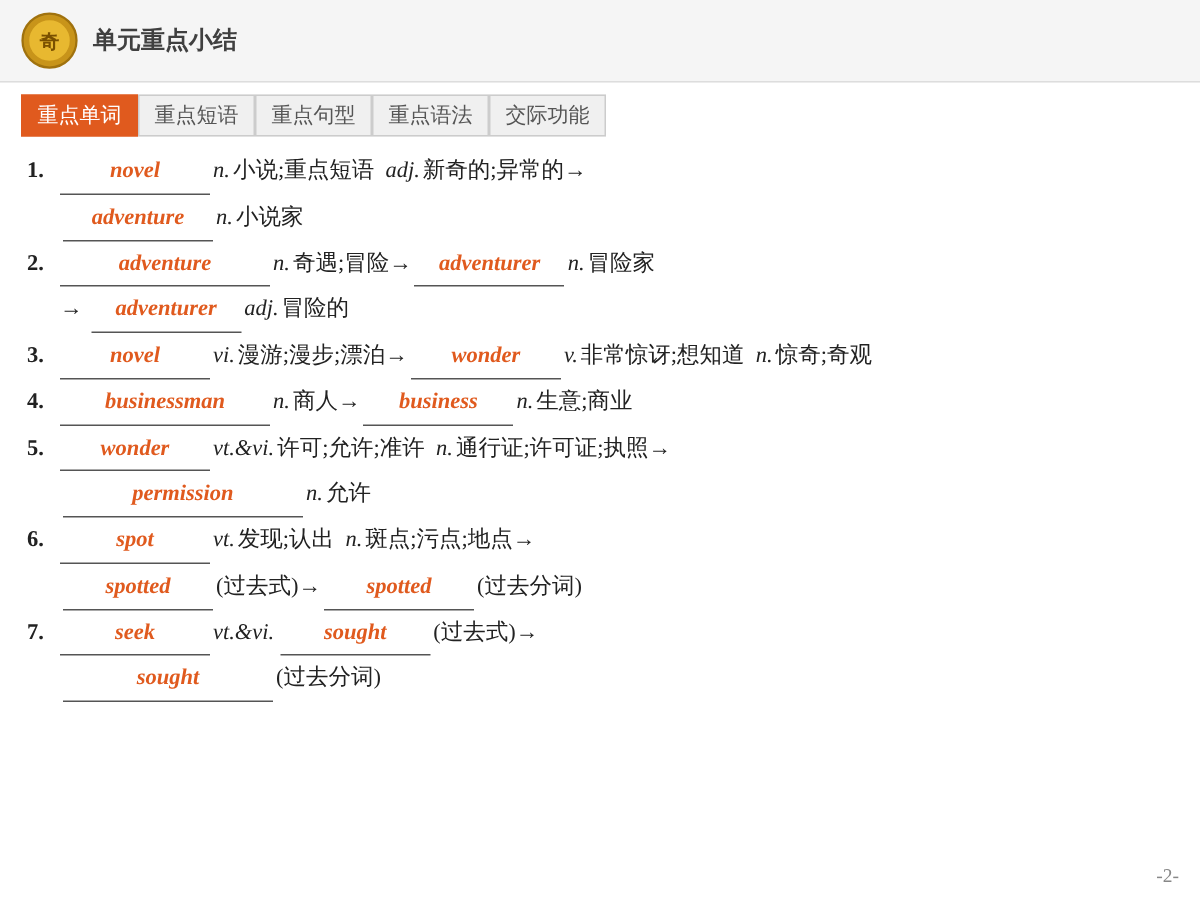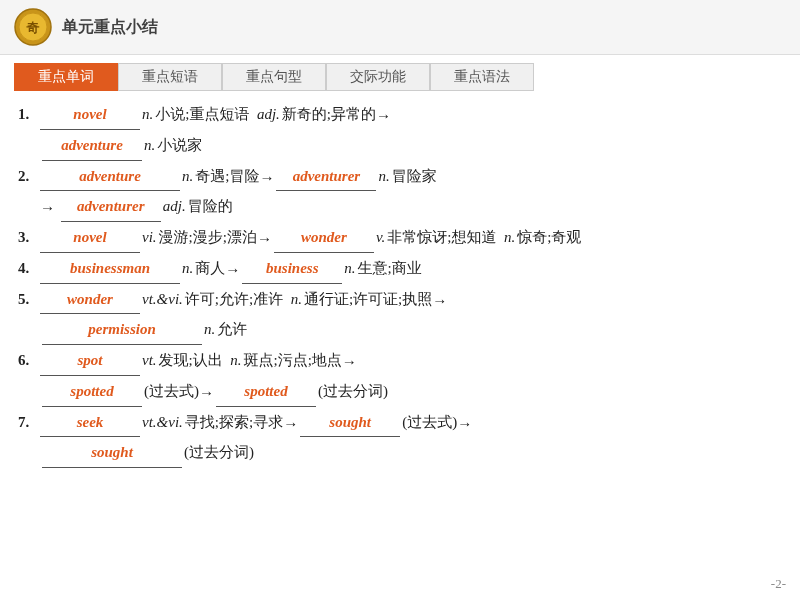--- a/index.html
+++ b/index.html
@@ -33,21 +33,21 @@
       color: #404040;
     }
 
     
     .tabs {
       display: flex;
       padding: 8px 14px 0 14px;
       gap: 0;
     }
     .tab {
-      padding: 4px 23px;
+      padding: 4px 10px;
       font-size: 14px;
       border: 1px solid #ccc;
       cursor: pointer;
       background: #f0f0f0;
       color: #555;
     }
     .tab.active {
       background: #e05a1e;
       color: #fff;
       border-color: #e05a1e;
@@ -116,22 +116,22 @@
     <circle cx="19" cy="19" r="14" fill="#e8b830" stroke="#c8941a" stroke-width="1"></circle>
     <text x="19" y="24" text-anchor="middle" font-size="13" fill="#7a5000" font-weight="bold" font-family="serif">奇</text>
   </svg>
   <span class="header-title">单元重点小结</span>
 </div>
 
 <div class="tabs">
   <div class="tab active">重点单词</div>
   <div class="tab">重点短语</div>
   <div class="tab">重点句型</div>
+  <div class="tab">重点语法</div>
   <div class="tab">交际功能</div>
-  <div class="tab">重点语法</div>
 </div>
 
 <div class="content">
 
   <div class="word-line">
     <span class="item-num">1.</span>
     <span class="blank">novel</span>
     <span class="pos cn">n.</span>
     <span class="cn">小说;重点短语</span>
     &nbsp;&nbsp;
@@ -207,21 +207,20 @@
     <span class="blank">spotted</span>
     <span class="cn">(过去式)→</span>
     <span class="blank">spotted</span>
     <span class="cn">(过去分词)</span>
   </div>
 
   <div class="word-line">
     <span class="item-num">7.</span>
     <span class="blank">seek</span>
     <span class="pos cn">vt.&amp;vi.</span>
-    <span class="cn">寻找;探索;寻求→</span>
     <span class="blank">sought</span>
     <span class="cn">(过去式)→</span>
   </div>
   <div class="sub-line">
     <span class="blank long">sought</span>
     <span class="cn">(过去分词)</span>
   </div>
 
 </div>
 

